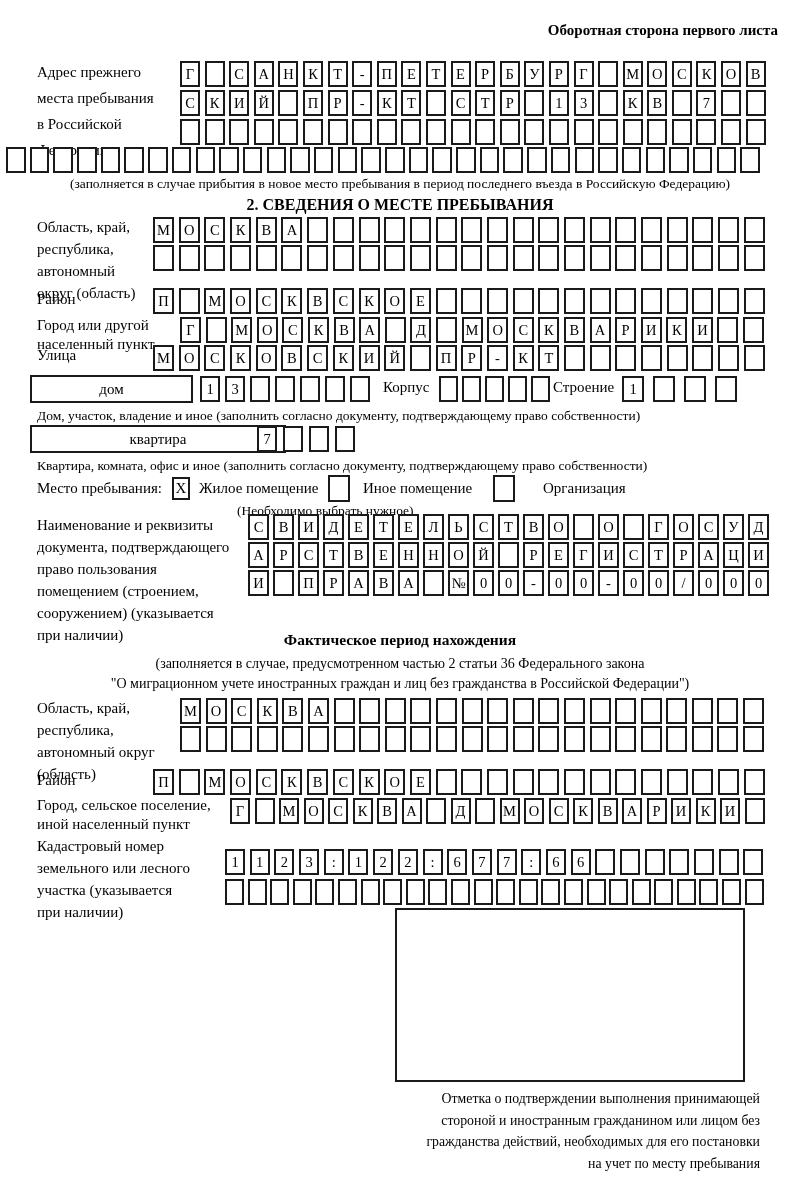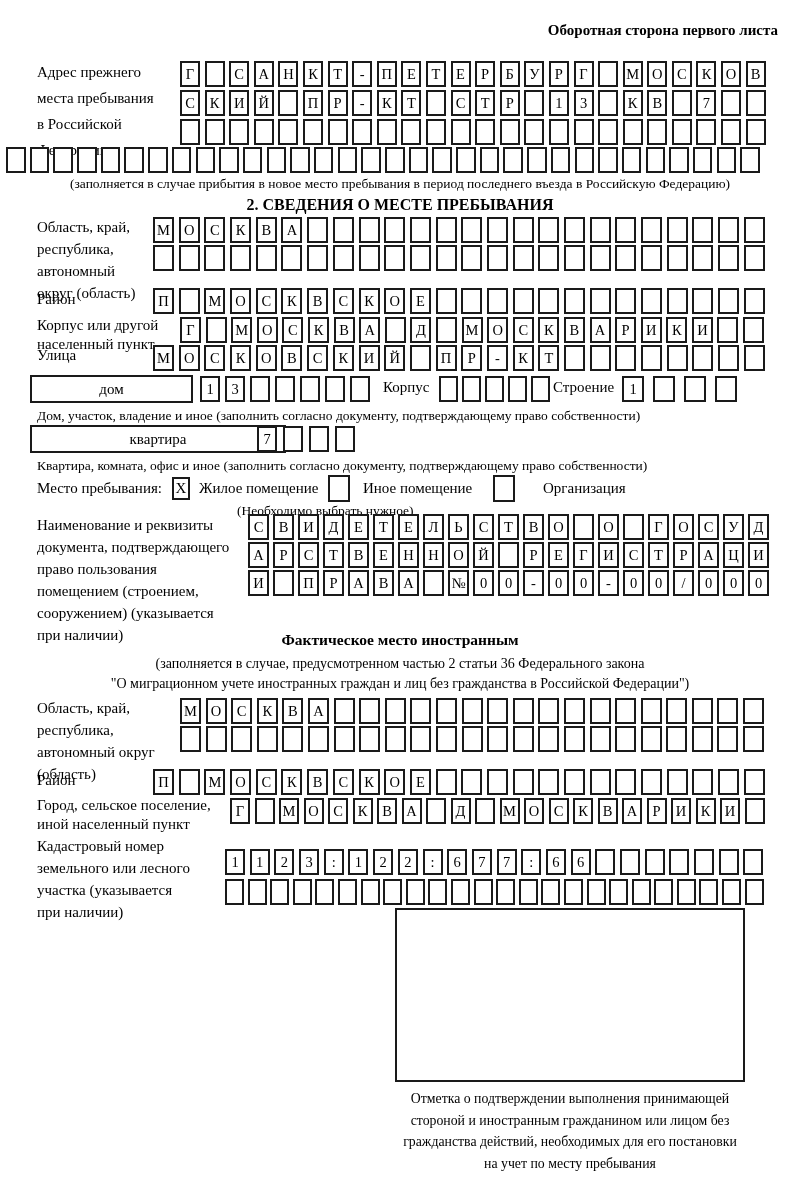--- a/index.html
+++ b/index.html
@@ -20,21 +20,21 @@
   }
   .wbox{
     position:absolute;box-sizing:border-box;border:2px solid #1a1a1a;height:28px;
     display:flex;align-items:center;justify-content:center;font-size:15px;background:#fff;
   }
   .chk{
     position:absolute;box-sizing:border-box;border:2px solid #1a1a1a;background:#fff;
     display:flex;align-items:center;justify-content:center;font-size:15px;
   }
   .stamp-box{position:absolute;box-sizing:border-box;border:2px solid #1a1a1a;background:#fff;}
-  .caption{position:absolute;font-size:13.8px;text-align:center;line-height:21.5px;}
+  .caption{position:absolute;font-size:13.8px;text-align:right;line-height:21.5px;}
 </style>
 </head>
 <body>
 
 <div class="page">
 
   <div class="side-note">Оборотная сторона первого листа</div>
 
   <div class="lbl" style="left:37px;top:64px">Адрес прежнего</div>
   <div class="lbl" style="left:37px;top:90px">места пребывания</div>
@@ -234,21 +234,21 @@
       <span class="cell"></span>
       <span class="cell"></span>
       <span class="cell"></span>
       <span class="cell"></span>
       <span class="cell"></span>
       <span class="cell"></span>
       <span class="cell"></span>
       <span class="cell"></span>
     </div>
 
-  <div class="lbl" style="left:37px;top:317px">Корпус или другой</div>
+  <div class="lbl" style="left:37px;top:317px">Город или другой</div>
   <div class="lbl" style="left:37px;top:336px">населенный пункт</div>
   <div class="cells" style="left:180px;top:317px;--w:21px;--g:4.6px">
       <span class="cell">Г</span>
       <span class="cell"></span>
       <span class="cell">М</span>
       <span class="cell">О</span>
       <span class="cell">С</span>
       <span class="cell">К</span>
       <span class="cell">В</span>
       <span class="cell">А</span>
@@ -411,21 +411,21 @@
       <span class="cell">0</span>
       <span class="cell">-</span>
       <span class="cell">0</span>
       <span class="cell">0</span>
       <span class="cell">/</span>
       <span class="cell">0</span>
       <span class="cell">0</span>
       <span class="cell">0</span>
     </div>
 
-  <div class="h1 center" style="top:631px;font-size:15.5px">Фактическое место иностранным</div>
+  <div class="h1 center" style="top:631px;font-size:15.5px">Фактическое период нахождения</div>
   <div class="note center" style="top:656px;font-size:14px">(заполняется в случае, предусмотренном частью 2 статьи 36 Федерального закона</div>
   <div class="note center" style="top:676px;font-size:14px">"О миграционном учете иностранных граждан и лиц без гражданства в Российской Федерации")</div>
 
   <div class="lbl" style="left:37px;top:700px">Область, край,</div>
   <div class="lbl" style="left:37px;top:722px">республика,</div>
   <div class="lbl" style="left:37px;top:744px">автономный округ</div>
   <div class="lbl" style="left:37px;top:766px">(область)</div>
   <div class="cells" style="left:180px;top:698px;--w:21px;--g:4.6px">
       <span class="cell">М</span>
       <span class="cell">О</span>

